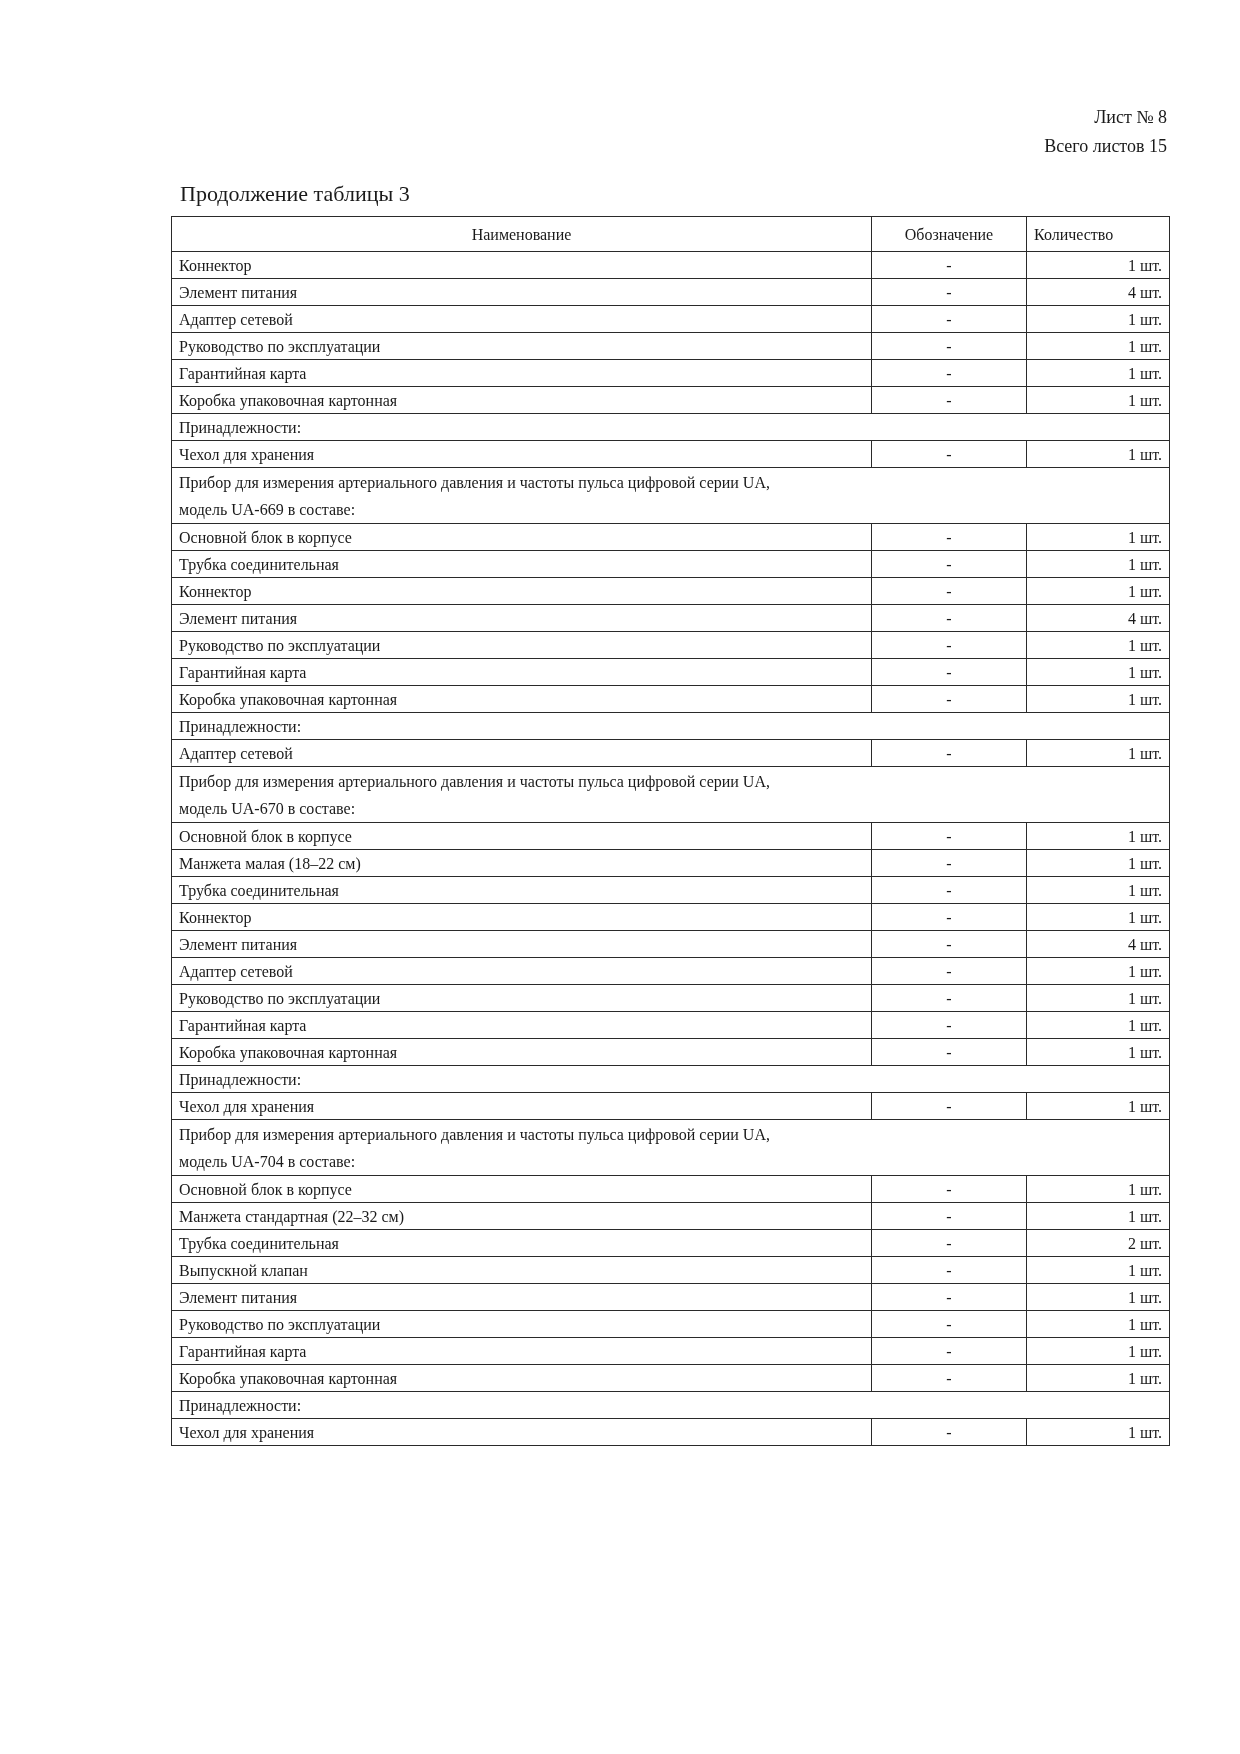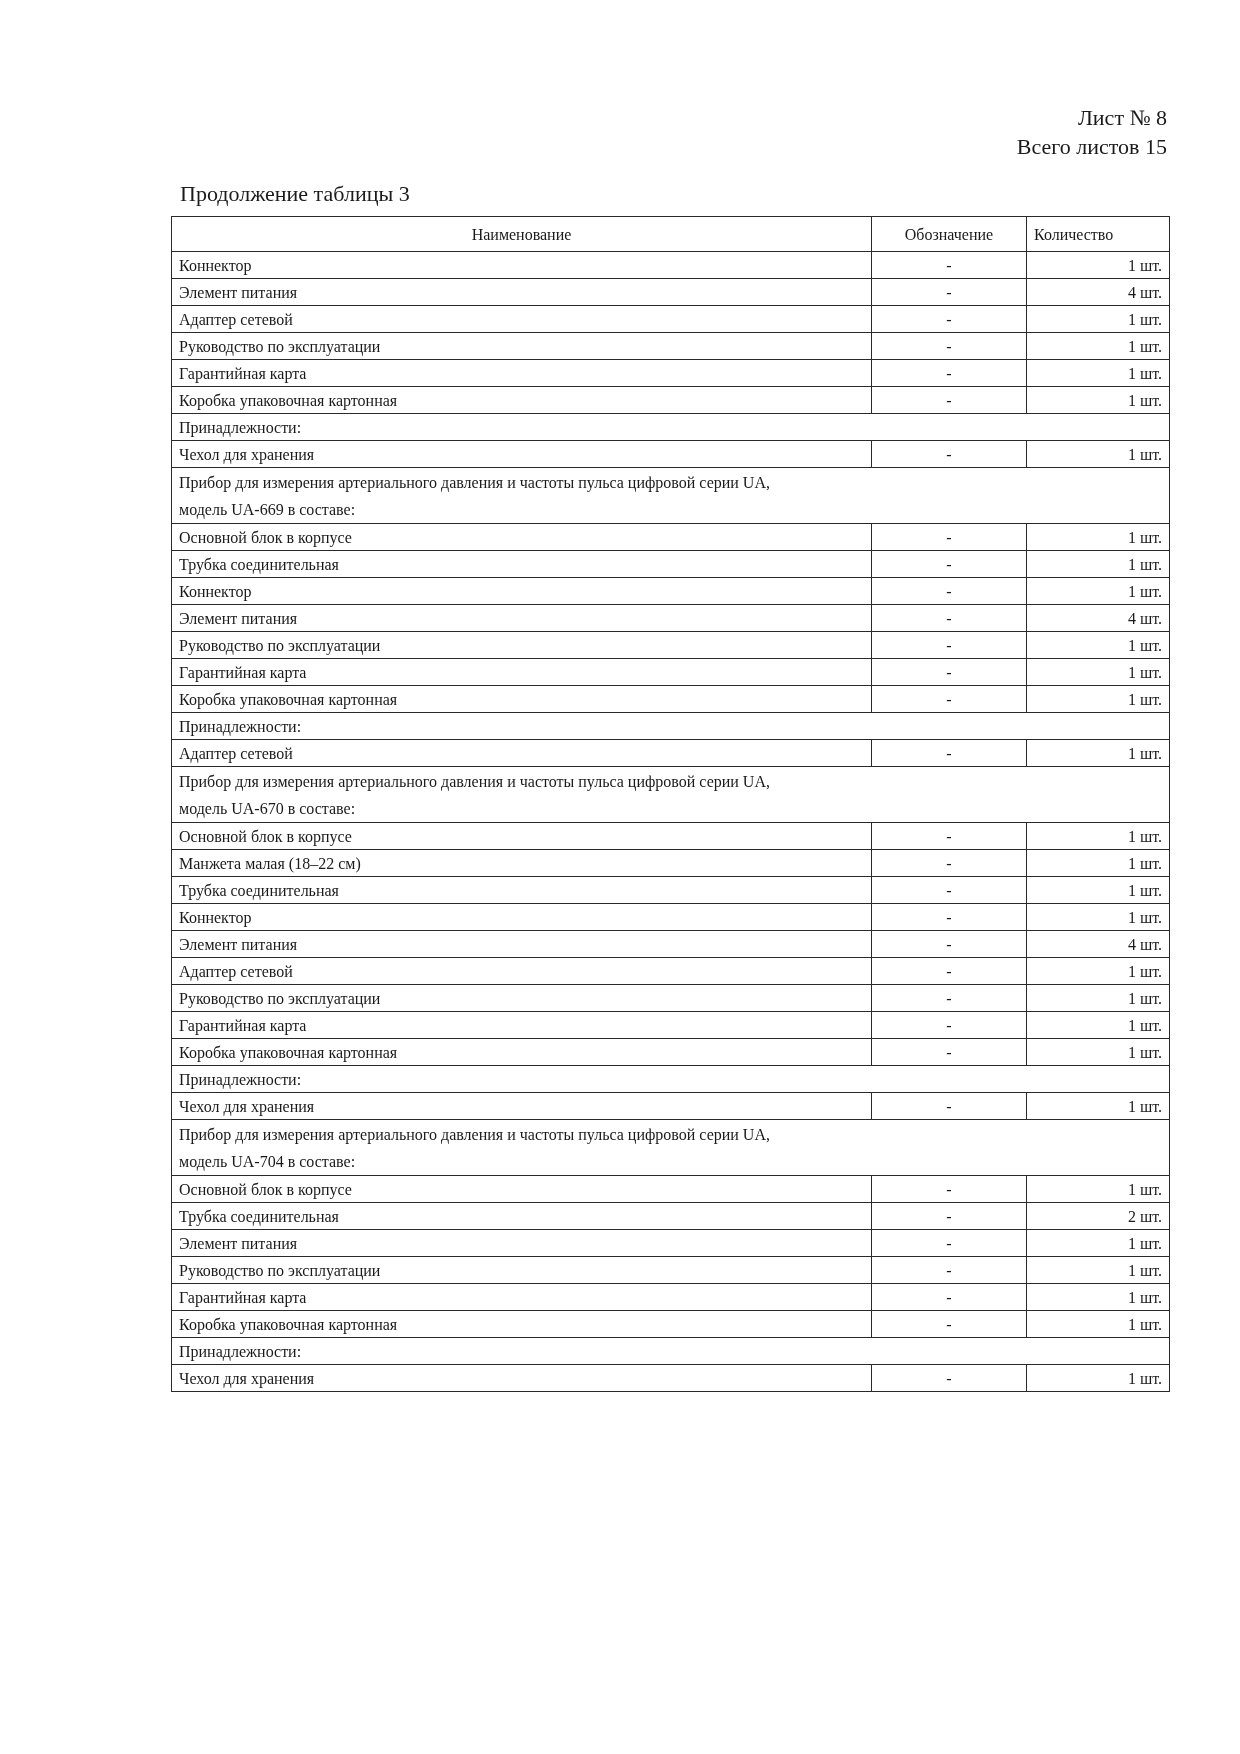--- a/index.html
+++ b/index.html
@@ -3,21 +3,21 @@
   <meta charset="utf-8">
   <style>
     html, body { margin: 0; padding: 0; background: #ffffff; }
     body {
       width: 1240px; height: 1754px; position: relative; overflow: hidden;
       font-family: "Liberation Serif", "DejaVu Serif", serif;
       color: #1a1a1a;
     }
     .sheet-info {
       position: absolute; right: 73px; top: 103px; text-align: right;
-      font-size: 22px; line-height: 29px;
+      font-size: 18px; line-height: 29px;
     }
     .caption {
       position: absolute; left: 180px; top: 180px;
       font-size: 22px; line-height: 28px;
     }
     table.spec {
       position: absolute; left: 171px; top: 216px;
       width: 998px;
       border-collapse: collapse;
       font-size: 16px; line-height: 24px;
@@ -217,23 +217,33 @@
           <div>Прибор для измерения артериального давления и частоты пульса цифровой серии UA,</div>
           <div>модель UA-704 в составе:</div>
         </td>
       </tr>
       <tr>
         <td>Основной блок в корпусе</td>
         <td class="code">-</td>
         <td class="qty">1 шт.</td>
       </tr>
       <tr>
+        <td>Манжета стандартная (22–32 см)</td>
+        <td class="code">-</td>
+        <td class="qty">1 шт.</td>
+      </tr>
+      <tr>
         <td>Трубка соединительная</td>
         <td class="code">-</td>
         <td class="qty">2 шт.</td>
+      </tr>
+      <tr>
+        <td>Выпускной клапан</td>
+        <td class="code">-</td>
+        <td class="qty">1 шт.</td>
       </tr>
       <tr>
         <td>Элемент питания</td>
         <td class="code">-</td>
         <td class="qty">1 шт.</td>
       </tr>
       <tr>
         <td>Руководство по эксплуатации</td>
         <td class="code">-</td>
         <td class="qty">1 шт.</td>

